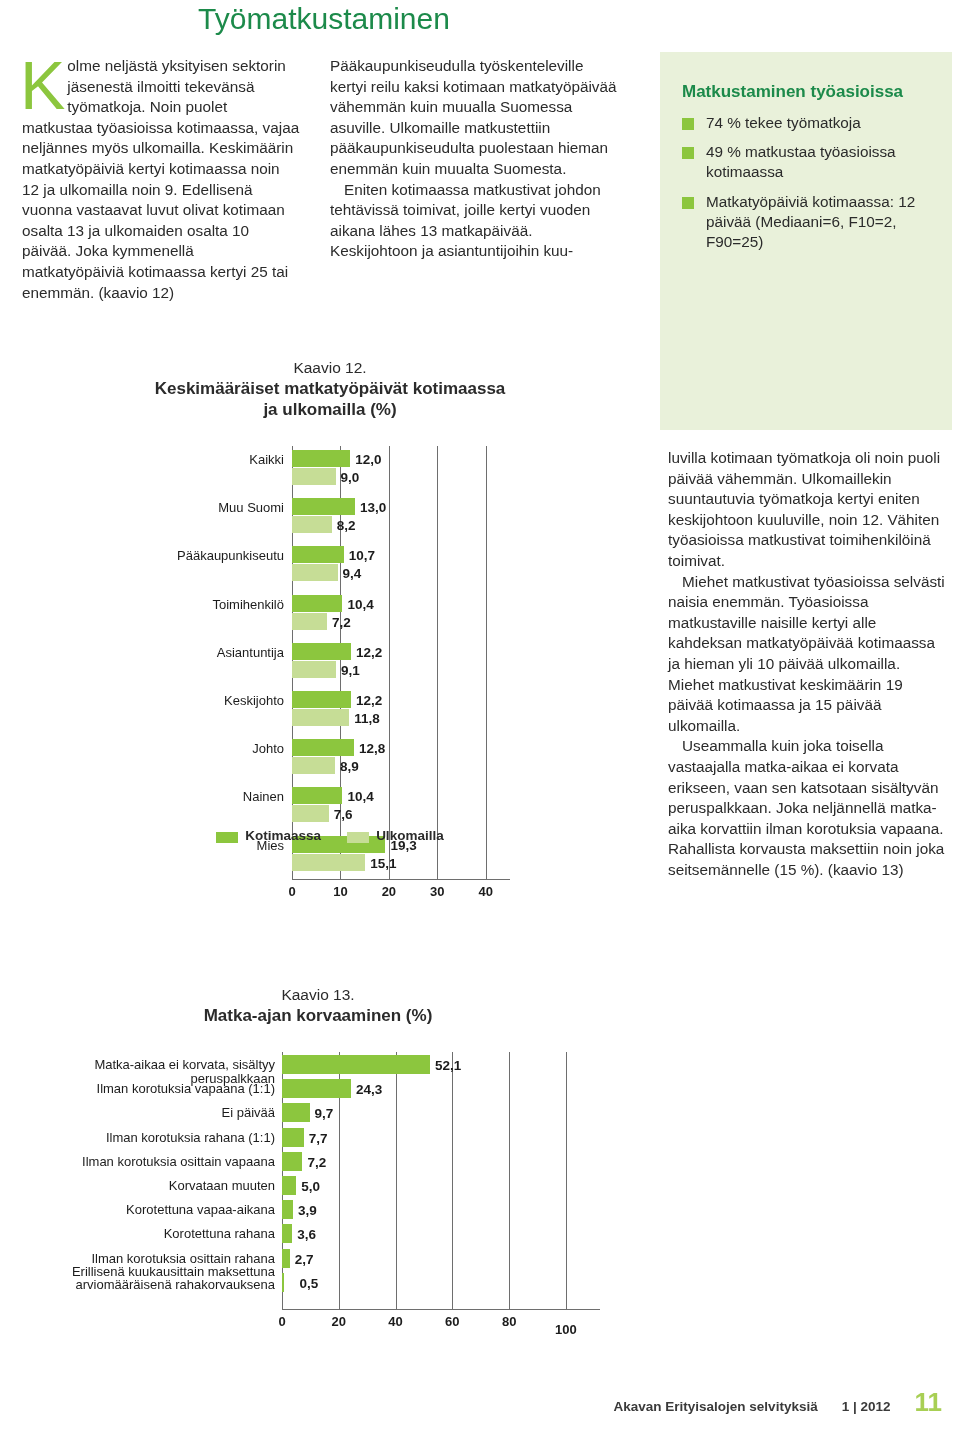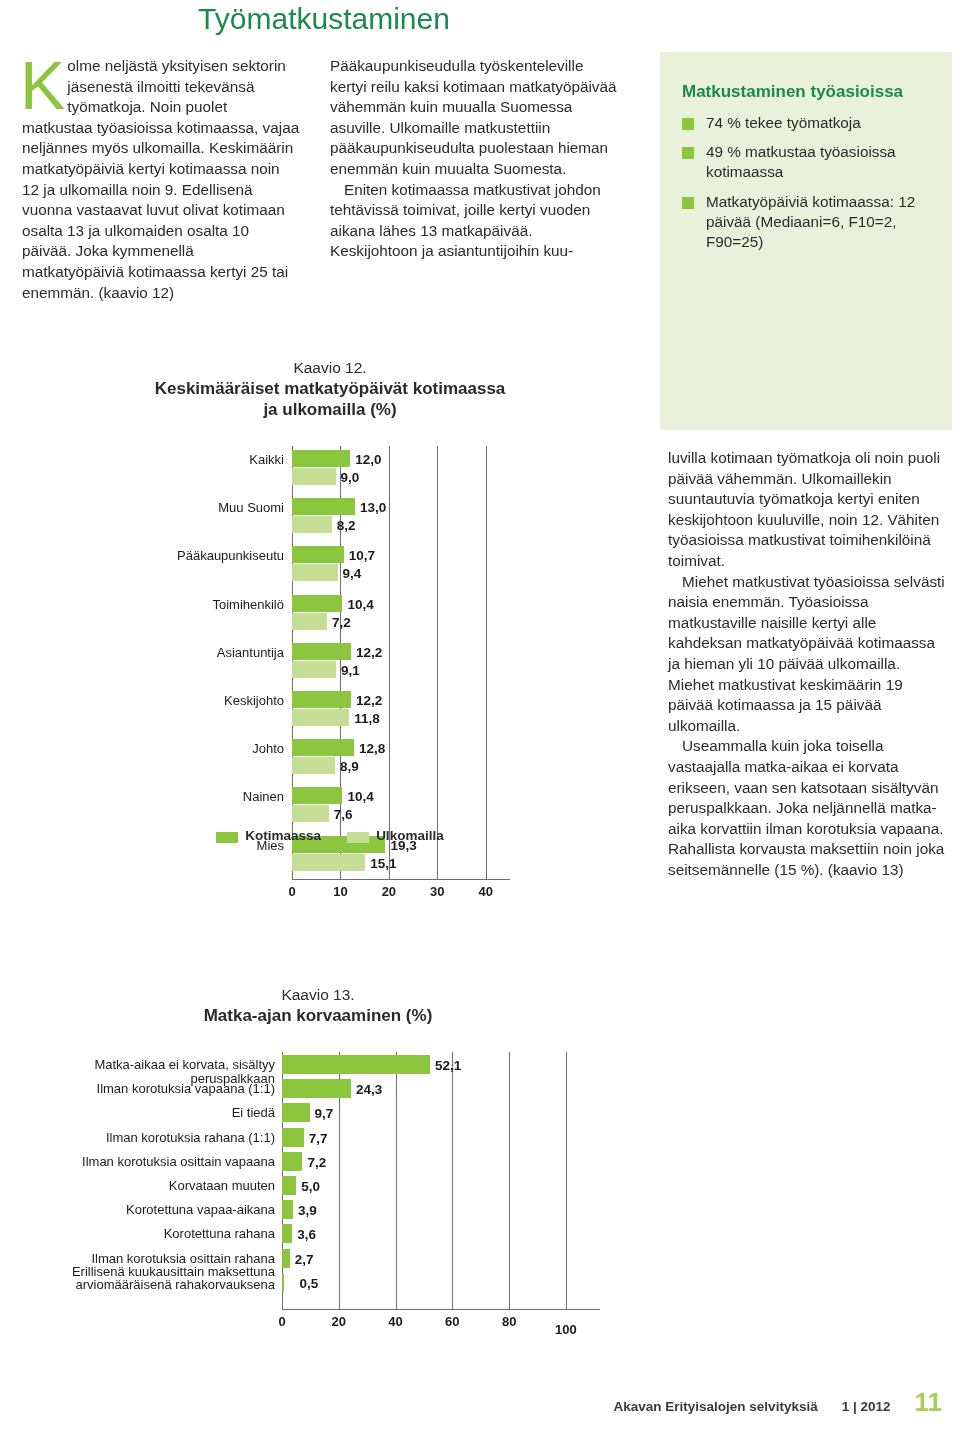--- a/index.html
+++ b/index.html
@@ -232,21 +232,21 @@
       <div class="gridline" style="left:547.9285714285714px; top:0px; height:257px;"></div>
       <div class="axisline" style="left:264px; top:257px; width:318px;"></div>
       <div class="bar dark" style="left:264px; top:3px; width:147.92678571428576px; height:19px;"></div>
       <div class="val-label" style="left:416.92678571428576px; top:7px;">52,1</div>
       <div class="cat-label" style="left:0px; width:257px; top:6px; white-space:normal;">Matka-aikaa ei korvata, sisältyy peruspalkkaan</div>
       <div class="bar dark" style="left:264px; top:27.2px; width:68.99464285714288px; height:19px;"></div>
       <div class="val-label" style="left:337.9946428571429px; top:31.2px;">24,3</div>
       <div class="cat-label" style="left:0px; width:257px; top:30.2px; white-space:normal;">Ilman korotuksia vapaana (1:1)</div>
       <div class="bar dark" style="left:264px; top:51.4px; width:27.5410714285714px; height:19px;"></div>
       <div class="val-label" style="left:296.5410714285714px; top:55.4px;">9,7</div>
-      <div class="cat-label" style="left:0px; width:257px; top:54.4px; white-space:normal;">Ei tiedä</div>
+      <div class="cat-label" style="left:0px; width:257px; top:54.4px; white-space:normal;">Ei päivää</div>
       <div class="bar dark" style="left:264px; top:75.6px; width:21.86250000000001px; height:19px;"></div>
       <div class="val-label" style="left:290.8625px; top:79.6px;">7,7</div>
       <div class="cat-label" style="left:0px; width:257px; top:78.6px; white-space:normal;">Ilman korotuksia rahana (1:1)</div>
       <div class="bar dark" style="left:264px; top:99.8px; width:20.44285714285712px; height:19px;"></div>
       <div class="val-label" style="left:289.4428571428571px; top:103.8px;">7,2</div>
       <div class="cat-label" style="left:0px; width:257px; top:102.8px; white-space:normal;">Ilman korotuksia osittain vapaana</div>
       <div class="bar dark" style="left:264px; top:124px; width:14.196428571428555px; height:19px;"></div>
       <div class="val-label" style="left:283.19642857142856px; top:128px;">5,0</div>
       <div class="cat-label" style="left:0px; width:257px; top:127px; white-space:normal;">Korvataan muuten</div>
       <div class="bar dark" style="left:264px; top:148.2px; width:11.0732142857143px; height:19px;"></div>

